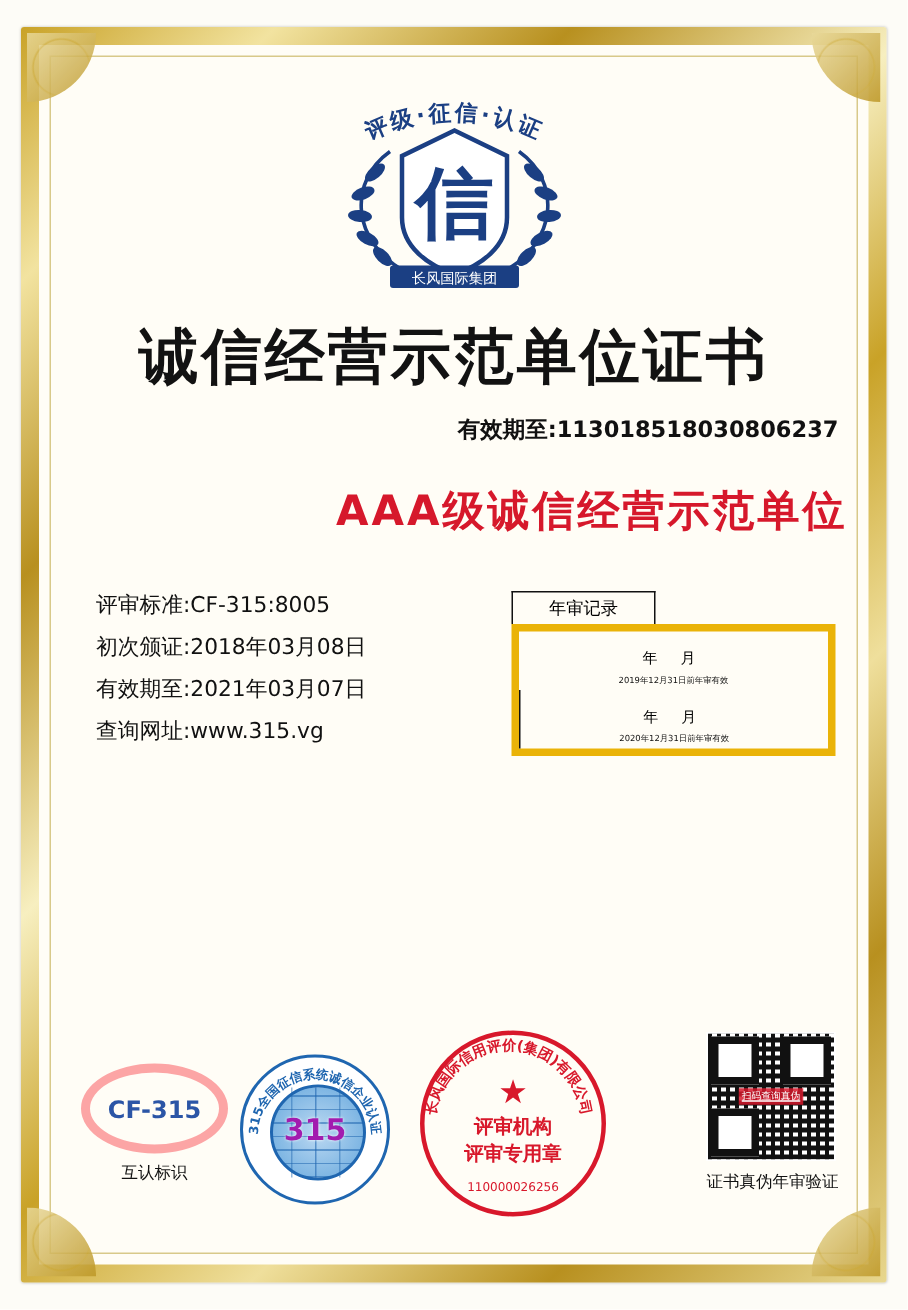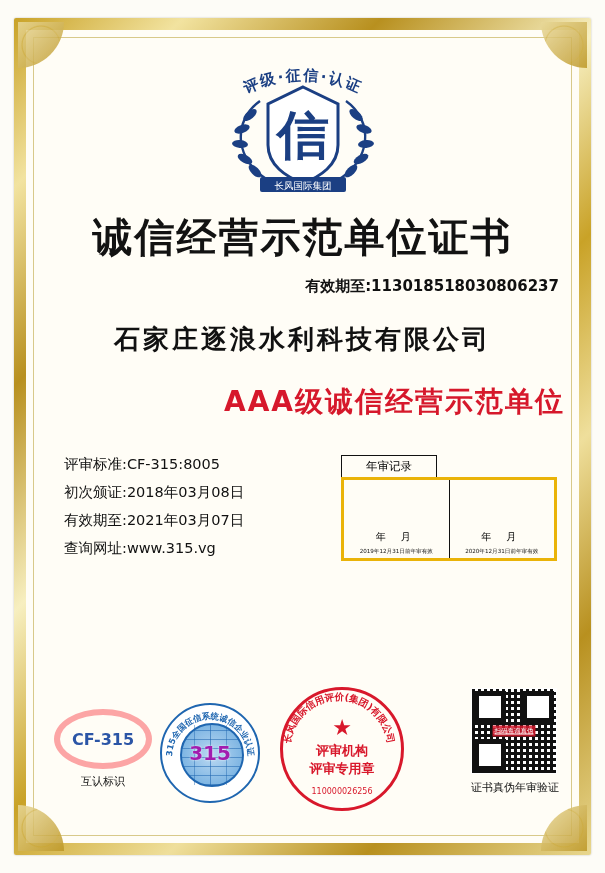--- a/index.html
+++ b/index.html
@@ -149,23 +149,24 @@
     border: 1px solid #111;
     border-bottom: none;
     text-align: center;
     font-size: 11.5px;
     padding: 3px 0;
     width: 96px;
     box-sizing: border-box;
     font-family: "DejaVu Sans", sans-serif;
   }
   .annual-body {
-    border: 3px solid #eab308;
+    border: 5px solid #eab308;
     height: 78px;
     display: flex;
+    flex-direction: column;
   }
   .annual-cell {
     flex: 1;
     position: relative;
   }
   .annual-cell + .annual-cell { border-left: 1px solid #111; }
   .annual-ym {
     position: absolute;
     bottom: 14px;
     width: 100%;
@@ -394,21 +395,20 @@
           <rect x="62" y="128" width="86" height="15" fill="#1b3f83" rx="2"></rect>
           <text x="105" y="139.5" text-anchor="middle" font-family="DejaVu Sans, sans-serif" font-size="9.5" fill="#ffffff">长风国际集团</text>
         </svg>
       </div>
     </div>
 
     <div class="main-title">诚信经营示范单位证书</div>
 
     <div class="credit-code">有效期至:113018518030806237</div>
 
-    <div class="company">石家庄逐浪水利科技有限公司</div>
 
     <div class="grade">AAA级诚信经营示范单位</div>
 
     <div class="mid-row">
       <div class="details">
         <div class="line">评审标准:CF-315:8005</div>
         <div class="line">初次颁证:2018年03月08日</div>
         <div class="line">有效期至:2021年03月07日</div>
         <div class="line">查询网址:www.315.vg</div>
       </div>

